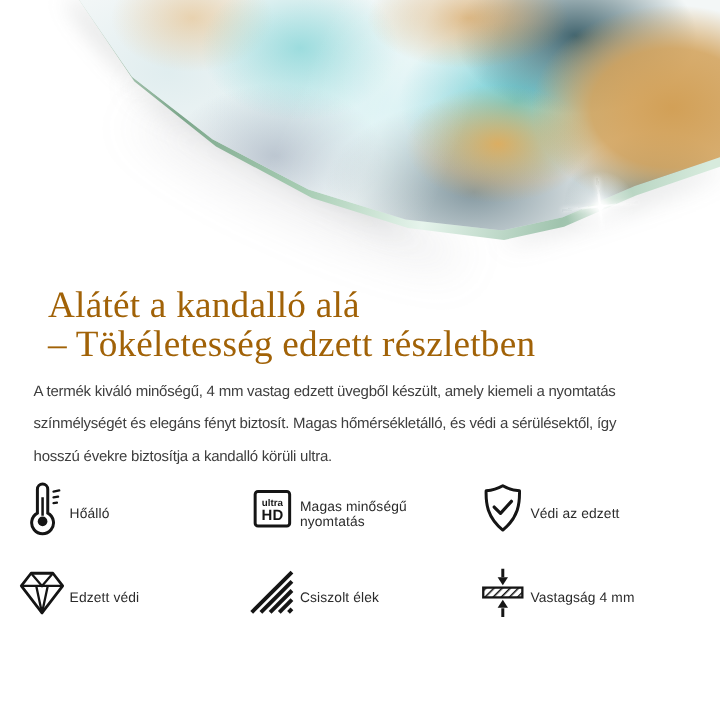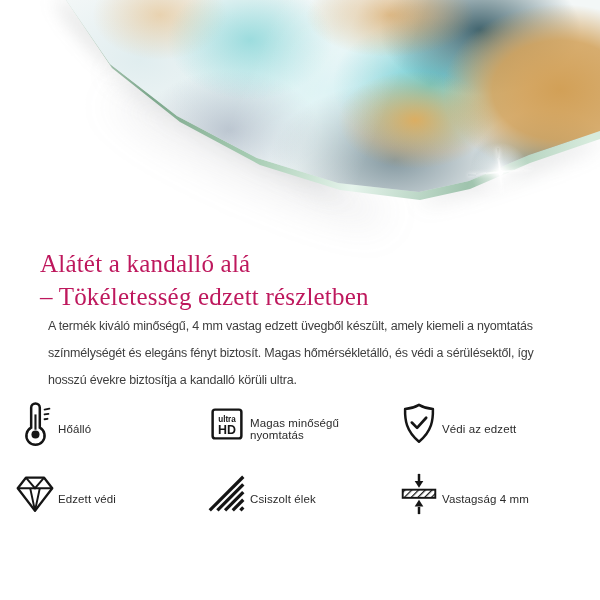--- a/index.html
+++ b/index.html
@@ -51,27 +51,27 @@
     background: linear-gradient(90deg, rgba(255,255,255,0) 0%, #ffffff 45%, #ffffff 55%, rgba(255,255,255,0) 100%);
     box-shadow: 0 0 4px rgba(255,255,255,0.9); }
   .sparkle .beam-v { position: absolute; top: 8px; bottom: 8px; left: 31px; width: 2px;
     background: linear-gradient(180deg, rgba(255,255,255,0) 0%, #ffffff 45%, #ffffff 55%, rgba(255,255,255,0) 100%);
     box-shadow: 0 0 4px rgba(255,255,255,0.9); }
   .sparkle .core { position: absolute; left: 29.5px; top: 29.5px; width: 5px; height: 5px; border-radius: 50%;
     background: #fff; box-shadow: 0 0 7px 2px rgba(255,255,255,0.95); }
 
   
   .headline {
-    position: absolute; left: 40px; top: 230px;
+    position: absolute; left: 40px; top: 216px;
     font-family: "Liberation Serif", serif;
-    font-size: 25px; line-height: 33px; font-weight: 400;
-    color: #be185d; letter-spacing: 0.2px;
+    font-size: 31px; line-height: 33px; font-weight: 400;
+    color: #a16207; letter-spacing: 0.2px;
   }
   .desc {
-    position: absolute; left: 48px; top: 313px;
+    position: absolute; left: 28px; top: 313px;
     font-size: 12.5px; line-height: 27px; letter-spacing: -0.2px;
     color: #3e3e3e; white-space: nowrap;
   }
 
   
   .features {
     position: absolute; left: 12px; right: 12px; top: 400px;
     display: grid; grid-template-columns: repeat(3, 1fr); row-gap: 22px;
   }
   .feature { display: flex; flex-direction: row; align-items: center; }

